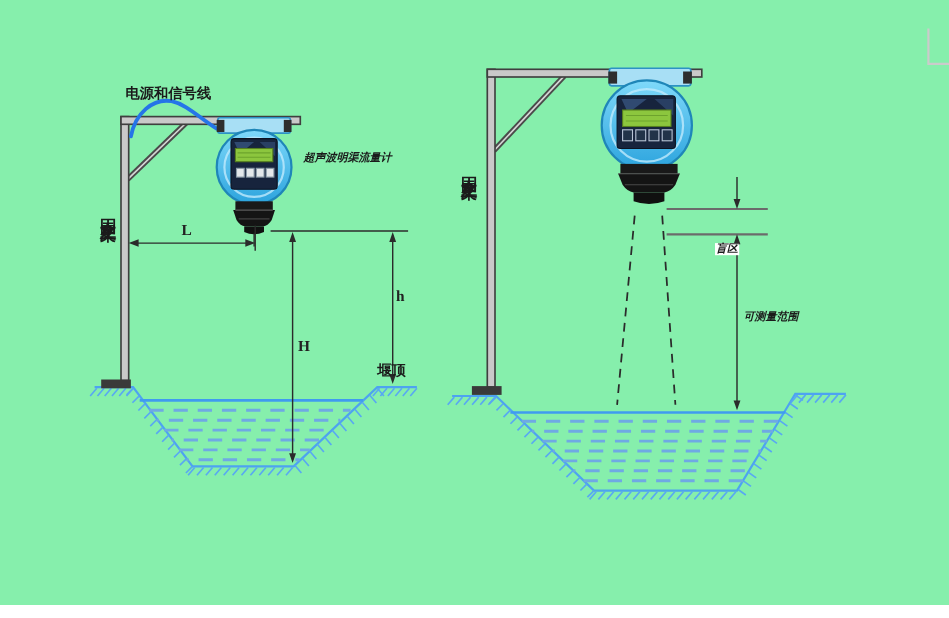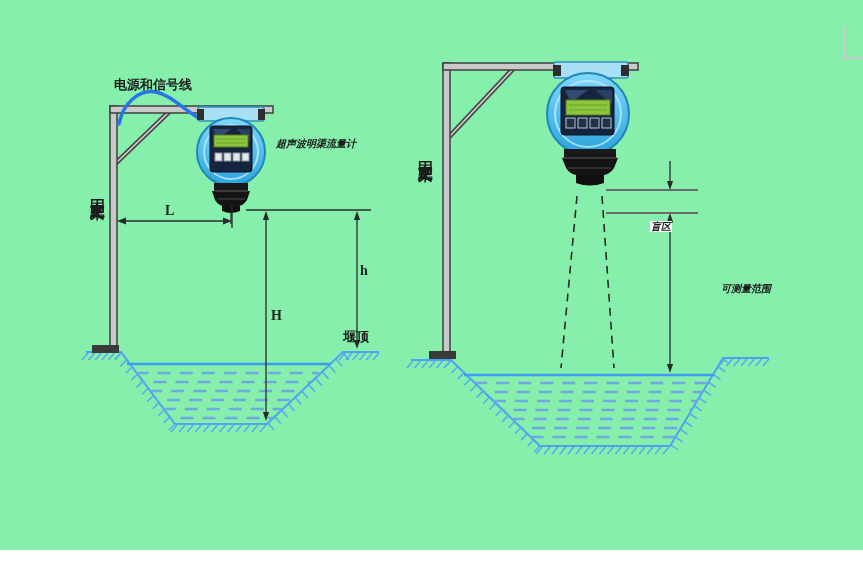--- a/index.html
+++ b/index.html
@@ -254,15 +254,15 @@
 
 <div class="lbl" style="left:114px;top:78px;">电源和信号线</div>
 <div class="lbl lbl14" style="left:276px;top:138px;">超声波明渠流量计</div>
 <div class="lbl vert" style="left:89px;top:187px;">固定支架</div>
 <div class="dim" style="left:165px;top:203px;">L</div>
 <div class="dim" style="left:271px;top:308px;">H</div>
 <div class="dim" style="left:360px;top:263px;">h</div>
 <div class="lbl" style="left:343px;top:330px;">堰顶</div>
 <div class="lbl vert" style="left:417px;top:149px;">固定支架</div>
 <div class="lbl lbl14 whitebg" style="left:650px;top:193px;margin-top:28px;">盲区</div>
-<div class="lbl lbl14" style="left:676px;top:283px;margin-left:45px;">可测量范围</div>
+<div class="lbl lbl14" style="left:676px;top:283px;">可测量范围</div>
 
 </div>
 
 </body></html>

